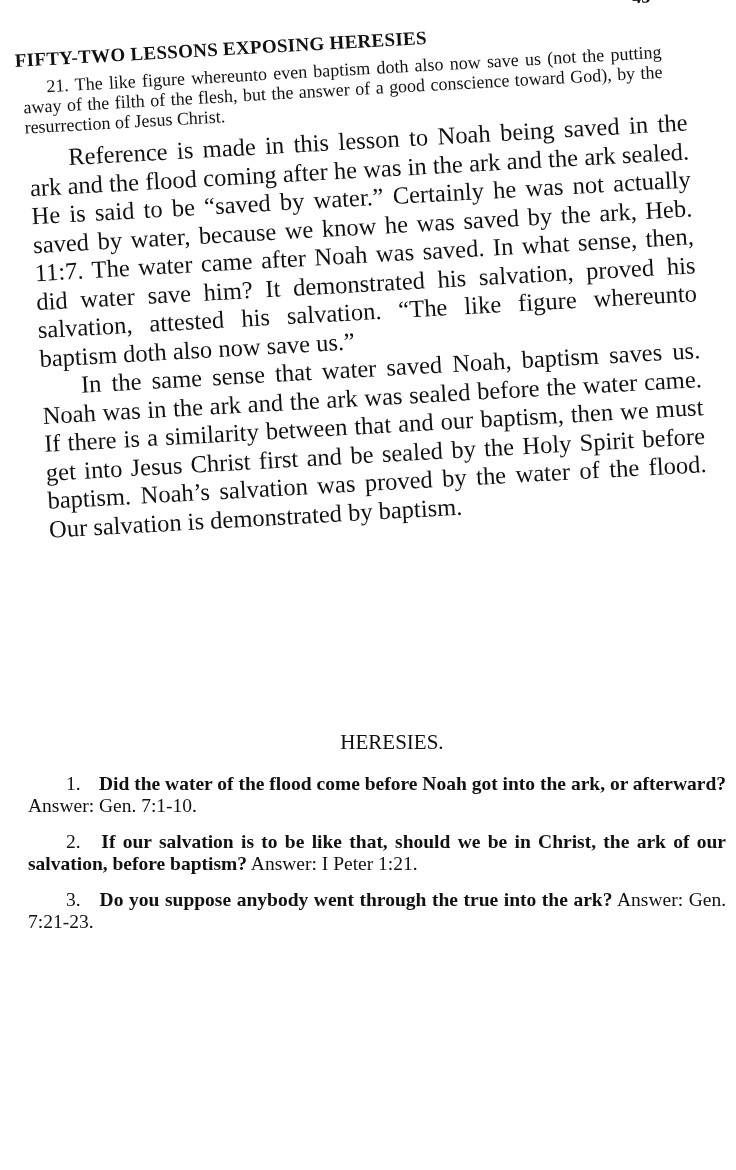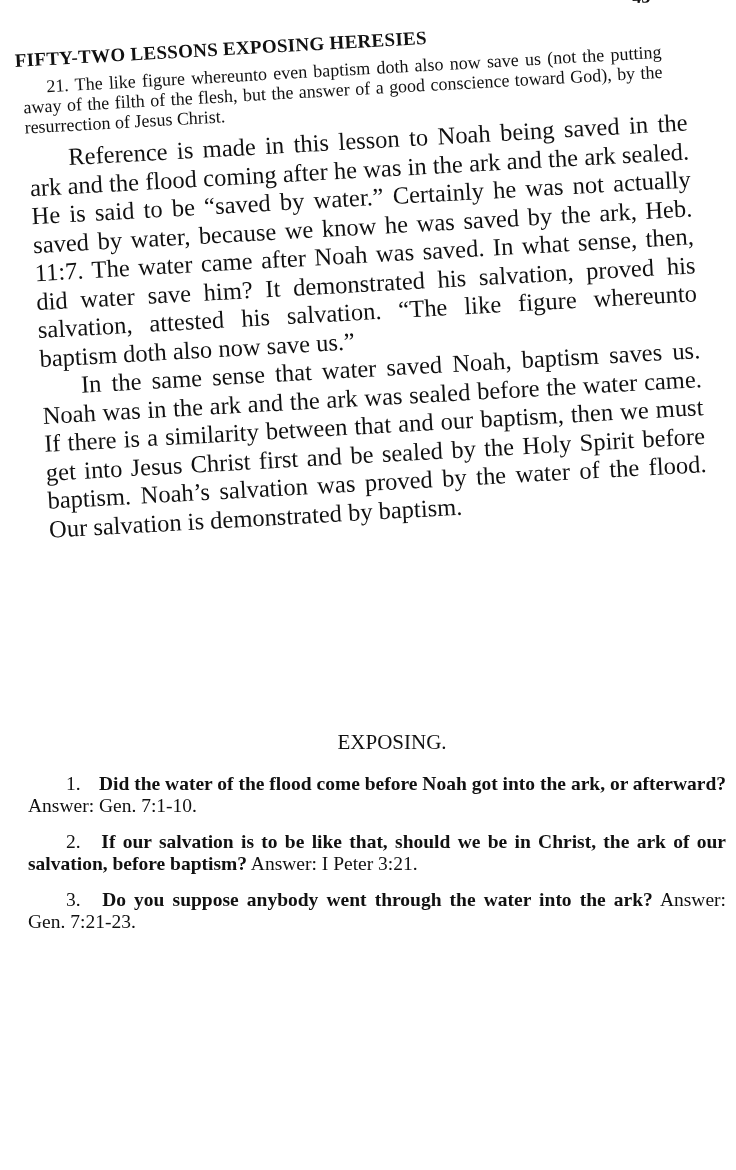--- a/index.html
+++ b/index.html
@@ -45,31 +45,31 @@
       <span>The like figure whereunto even baptism doth also now save us (not the putting away of the filth of the flesh, but the answer of a good conscience toward God), by the resurrection of Jesus Christ.</span>
     </div>
 
     <div class="discussion">
       <p>Reference is made in this lesson to Noah being saved in the ark and the flood coming after he was in the ark and the ark sealed. He is said to be “saved by water.” Certainly he was not actually saved by water, because we know he was saved by the ark, Heb. 11:7. The water came after Noah was saved. In what sense, then, did water save him? It demonstrated his salvation, proved his salvation, attested his salvation. “The like figure whereunto baptism doth also now save us.”</p>
       <p>In the same sense that water saved Noah, baptism saves us. Noah was in the ark and the ark was sealed before the water came. If there is a similarity between that and our baptism, then we must get into Jesus Christ first and be sealed by the Holy Spirit before baptism. Noah’s salvation was proved by the water of the flood. Our salvation is demonstrated by baptism.</p>
     </div>
   </div>
 
   <div class="questions">
-    <div class="q-heading">EXPOSING.</div>
+    <div class="q-heading">HERESIES.</div>
 
     <div class="question">
       <span class="qnum">1.</span>
       <span class="qtext">Did the water of the flood come before Noah got into the ark, or afterward?</span>
       <span>Answer: Gen. 7:1-10.</span>
     </div>
     <div class="question">
       <span class="qnum">2.</span>
       <span class="qtext">If our salvation is to be like that, should we be in Christ, the ark of our salvation, before baptism?</span>
-      <span>Answer: I Peter 3:21.</span>
+      <span>Answer: I Peter 1:21.</span>
     </div>
     <div class="question">
       <span class="qnum">3.</span>
-      <span class="qtext">Do you suppose anybody went through the water into the ark?</span>
+      <span class="qtext">Do you suppose anybody went through the true into the ark?</span>
       <span>Answer: Gen. 7:21-23.</span>
     </div>
   </div>
 </div>
 
 </body></html>

